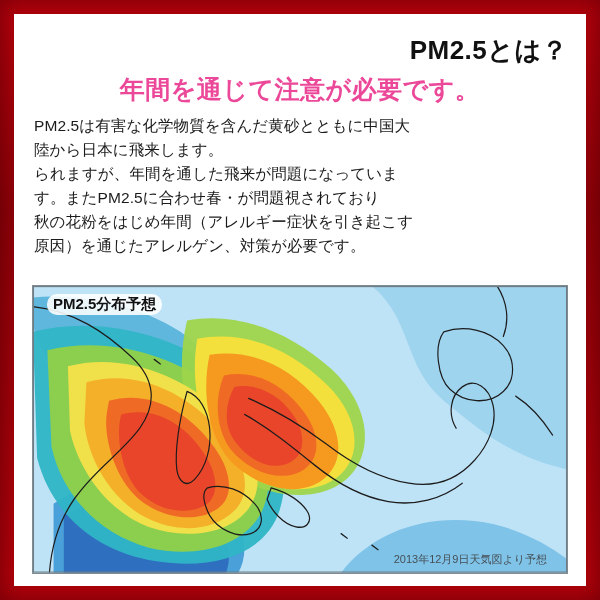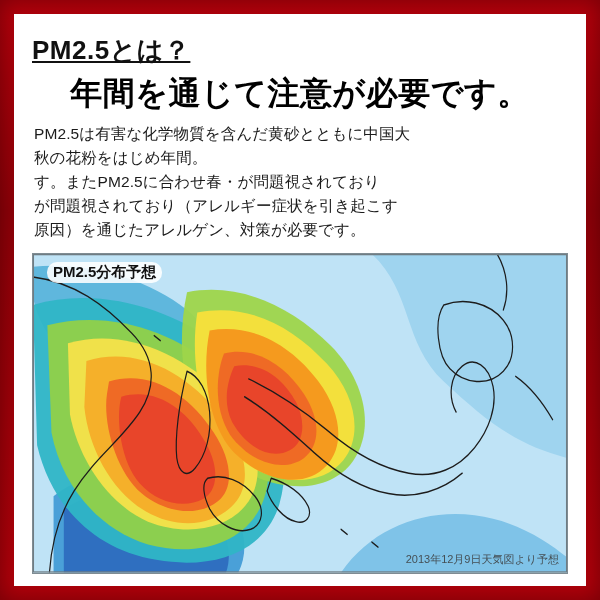--- a/index.html
+++ b/index.html
@@ -38,46 +38,45 @@
     background: #ffffff;
     box-sizing: border-box;
     padding: 16px 18px 12px 18px;
     display: flex;
     flex-direction: column;
     z-index: 2;
   }
 
   
   .title {
-    text-align: left;
+    text-align: right;
     font-size: 26px;
     font-weight: bold;
     color: #111111;
     letter-spacing: 0.5px;
     line-height: 1.1;
     margin: 6px 0 10px 0;
-    text-decoration: underline;
   }
 
   .subtitle {
     text-align: center;
-    font-size: 32px;
+    font-size: 25px;
     font-weight: bold;
-    color: #000000;
+    color: #ec4899;
     letter-spacing: 0.5px;
     line-height: 1.15;
     margin: 0 0 12px 0;
   }
 
   .body-copy {
     font-size: 15.5px;
     color: #1b1b1b;
     line-height: 1.42;
     letter-spacing: 0.1px;
-    margin: 0 2px 10px 2px;
+    margin: 0 2px 26px 2px;
   }
   .body-copy p {
     margin: 0 0 2px 0;
   }
 
   
   .map-wrap {
     position: relative;
     flex: 1;
     min-height: 0;
@@ -100,44 +99,45 @@
     color: #111;
     font-size: 15px;
     font-weight: bold;
     padding: 1px 6px;
     border-radius: 10px;
     white-space: nowrap;
     z-index: 3;
   }
   .map-credit {
     position: absolute;
-    right: 8px;
+    right: 20px;
     bottom: 6px;
     color: #3a3a3a;
     font-size: 11px;
     white-space: nowrap;
     z-index: 3;
     opacity: 0.85;
   }
 </style>
 </head>
 <body>
 
 <div class="poster">
   <div class="card">
 
     <div class="title">PM2.5とは？</div>
 
     <div class="subtitle">年間を通じて注意が必要です。</div>
 
     <div class="body-copy">
       <p>PM2.5は有害な化学物質を含んだ黄砂とともに中国大</p>
-      <p>秋の花粉をはじめ年間。</p>
+      <p>陸から日本に飛来します。</p>
+      <p>られますが、年間を通した飛来が問題になっていま</p>
       <p>す。またPM2.5に合わせ春・が問題視されており</p>
-      <p>が問題視されており（アレルギー症状を引き起こす</p>
+      <p>秋の花粉をはじめ年間（アレルギー症状を引き起こす</p>
       <p>原因）を通じたアレルゲン、対策が必要です。</p>
     </div>
 
     <div class="map-wrap">
       <svg class="map-canvas" viewBox="0 0 520 250" preserveAspectRatio="none">
         <defs>
           <clipPath id="mapclip">
             <rect x="0" y="0" width="520" height="250"></rect>
           </clipPath>
         </defs>

